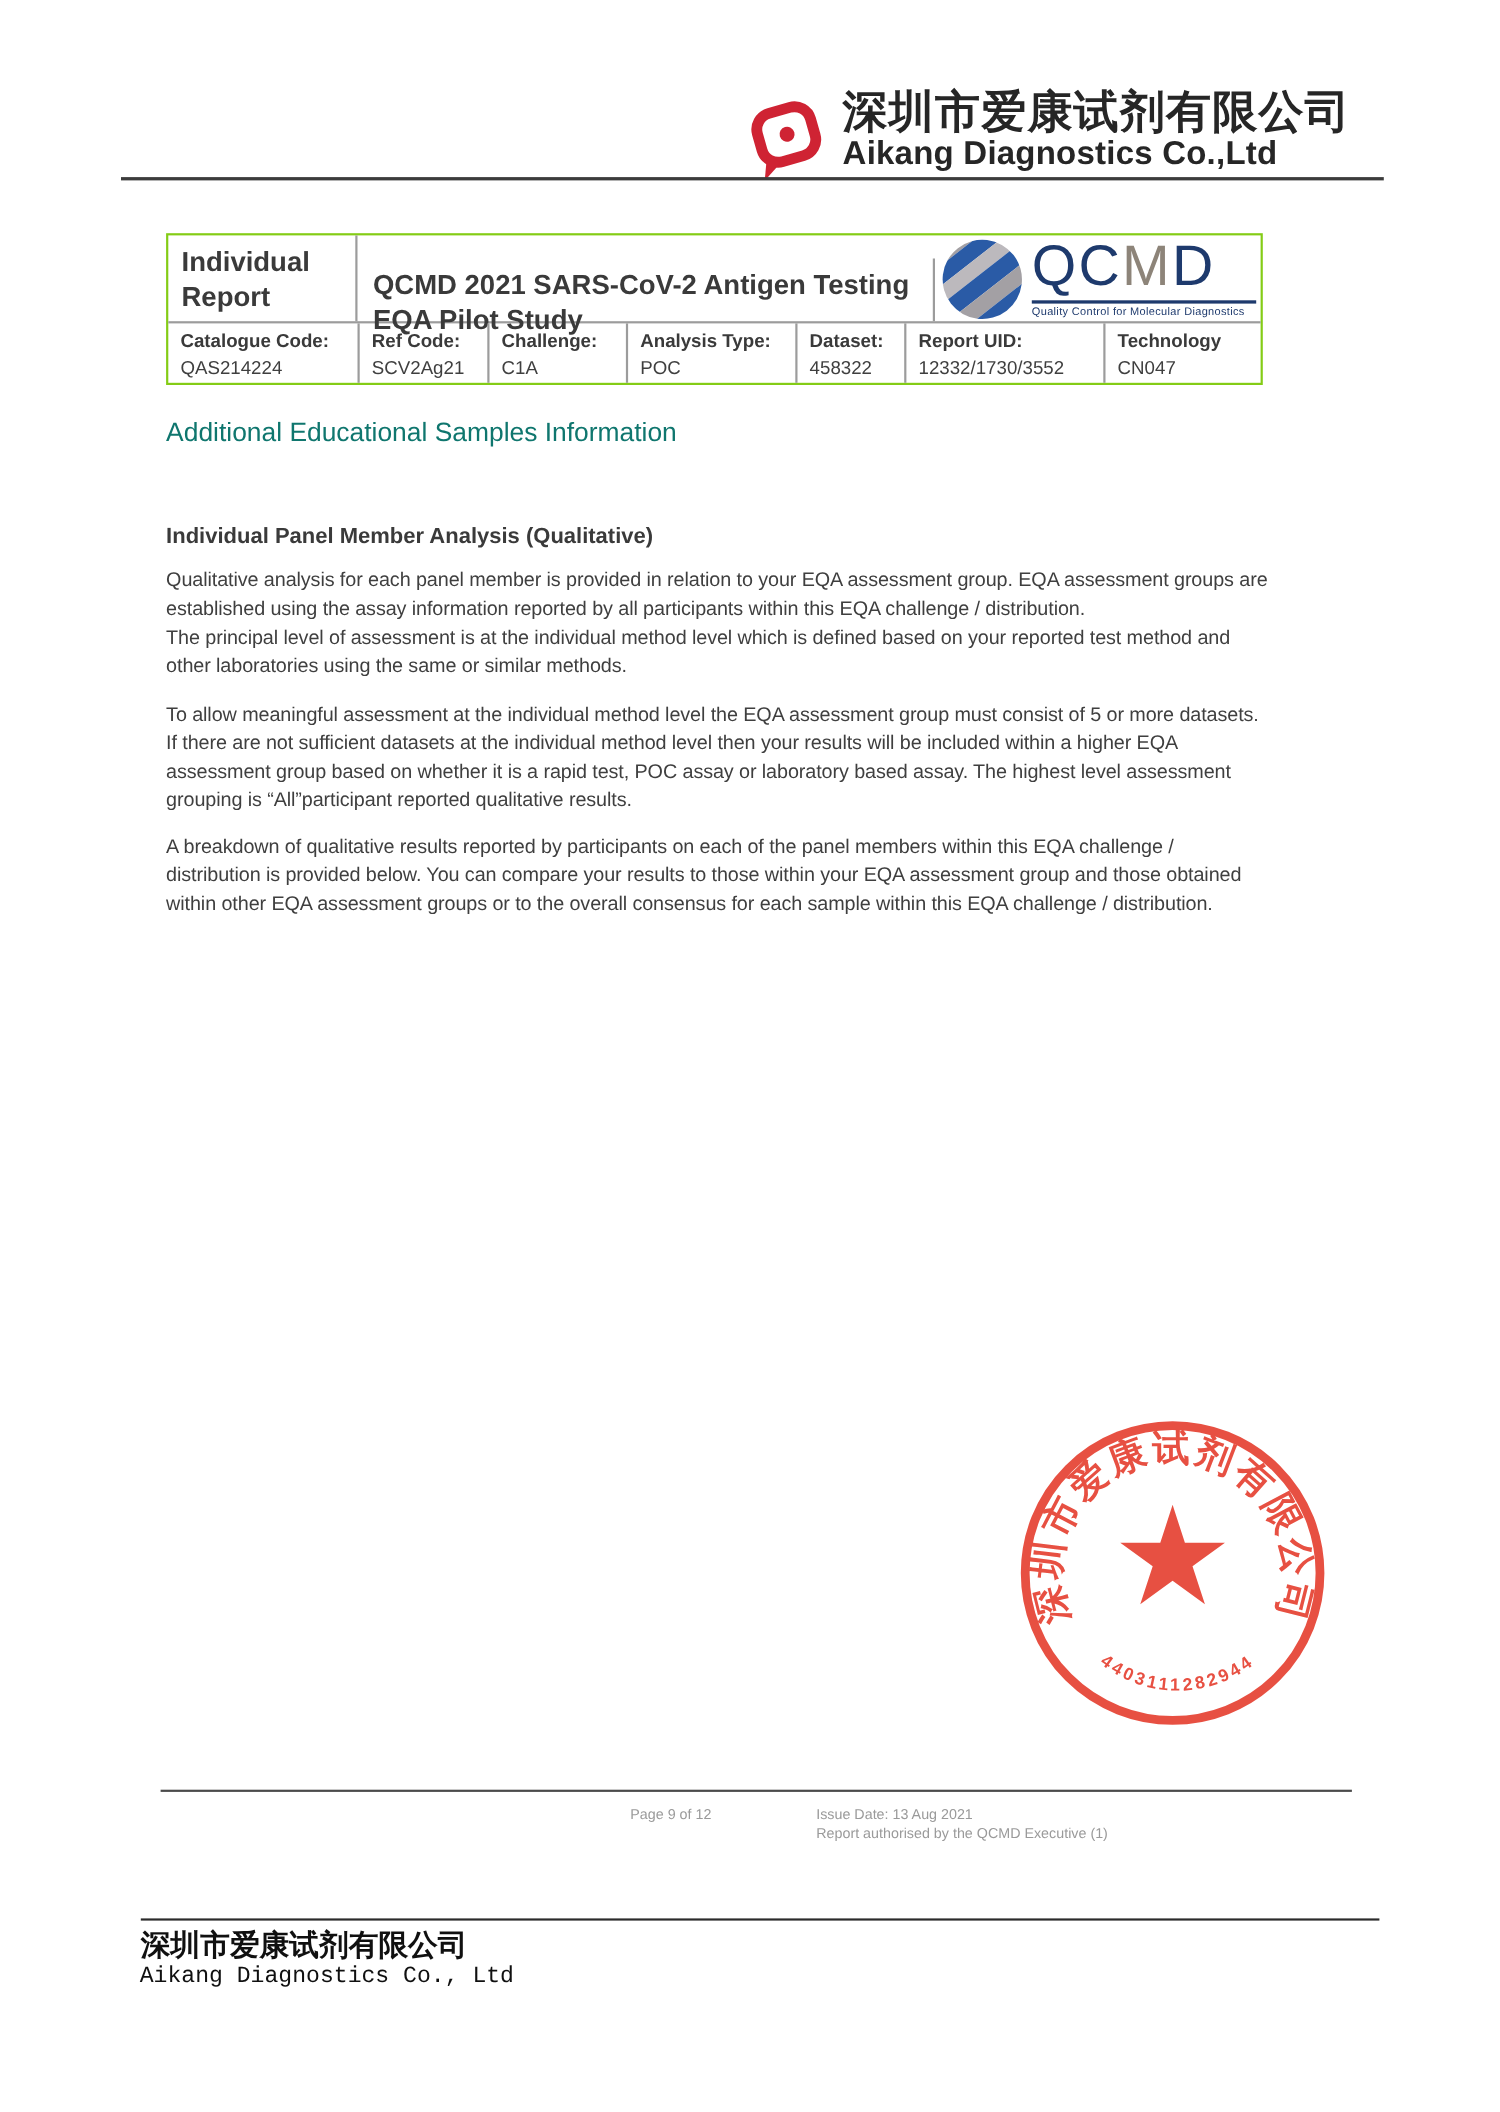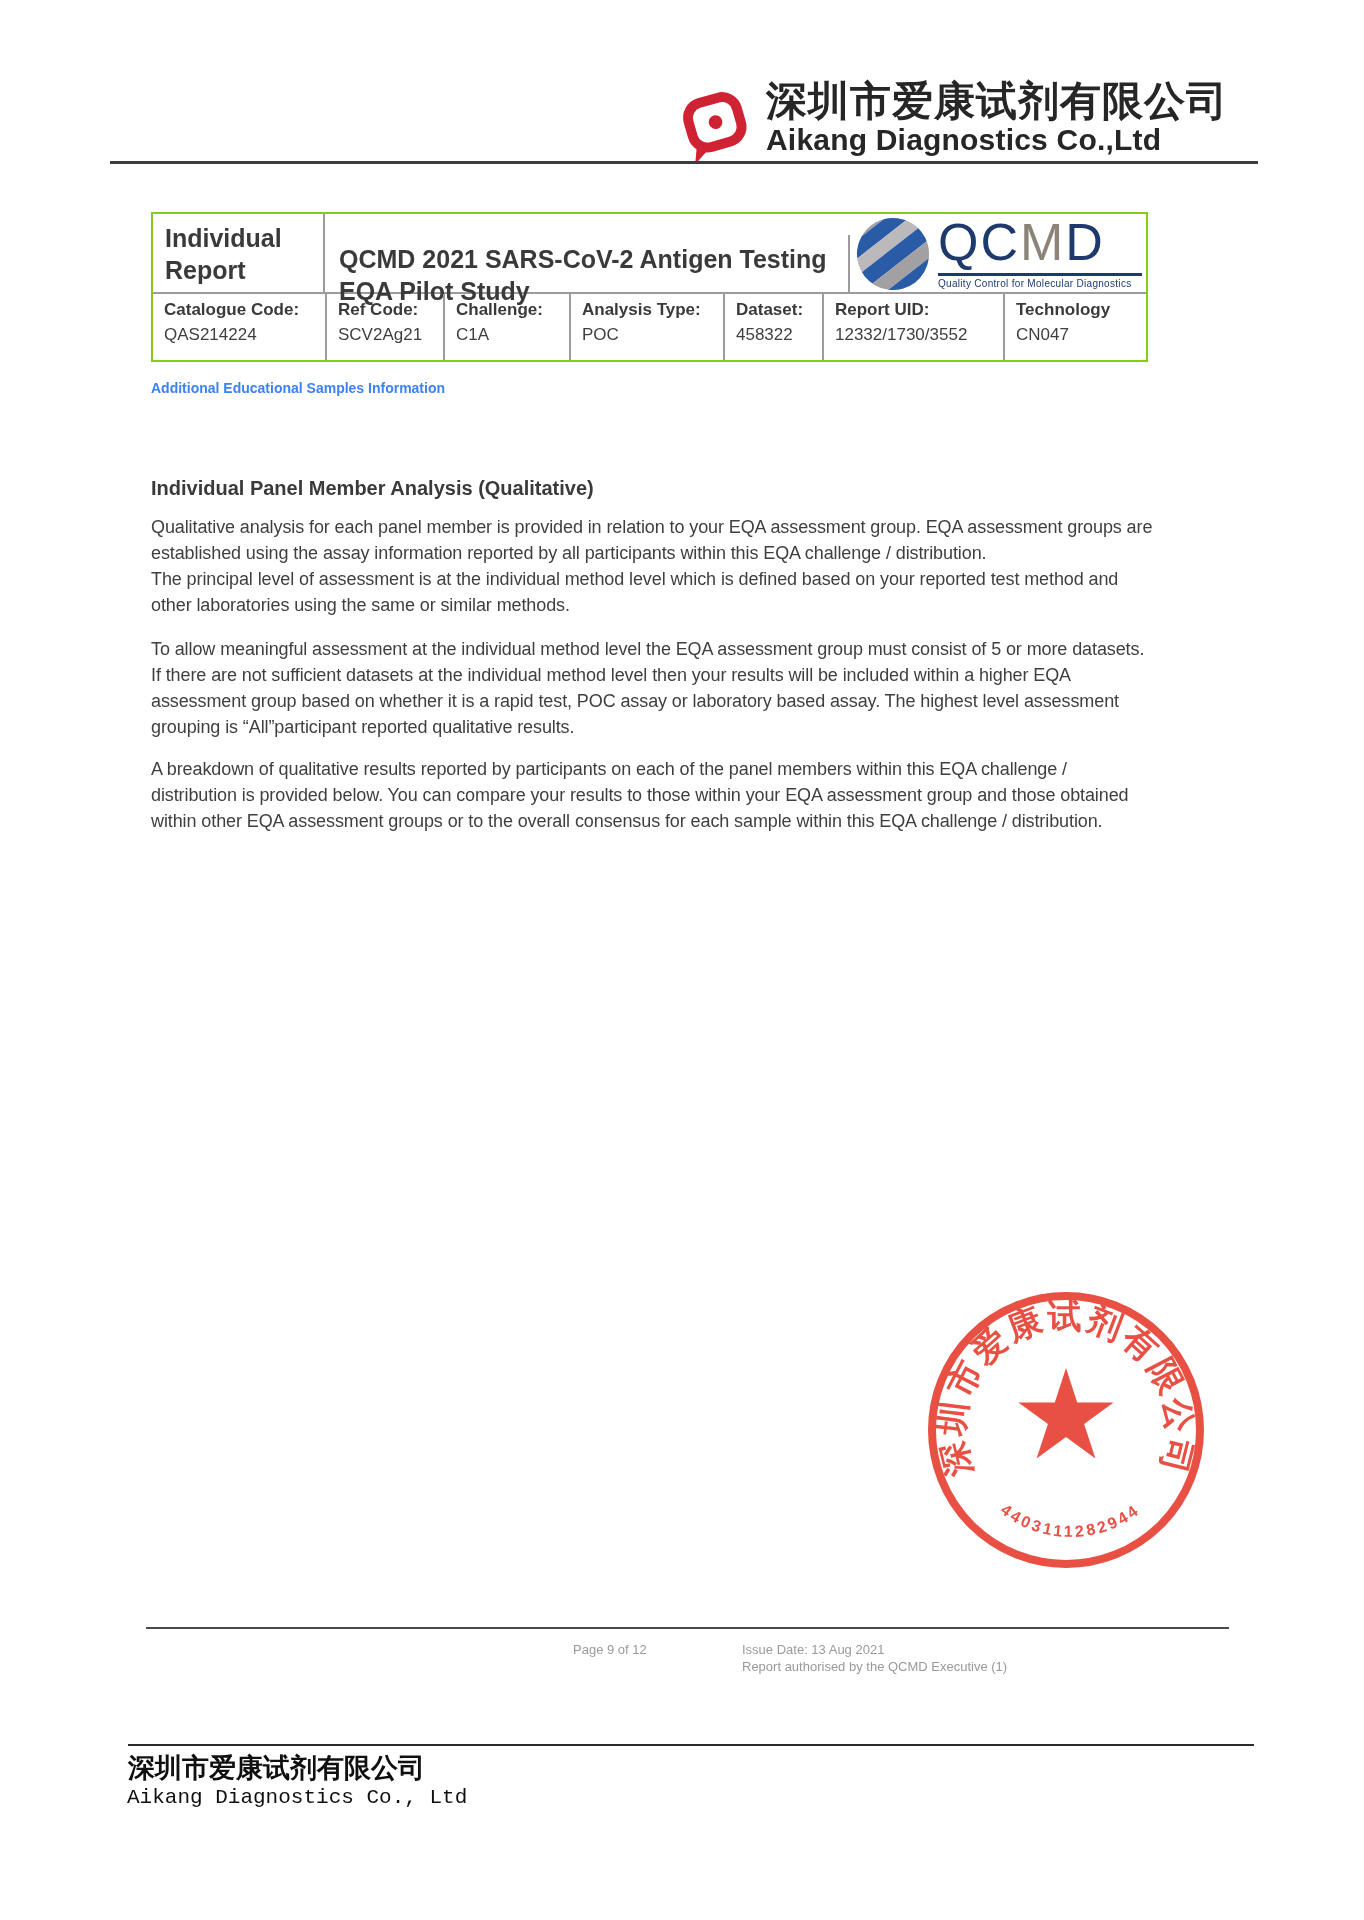--- a/index.html
+++ b/index.html
@@ -15,39 +15,39 @@
   .top-rule { position:absolute; left:110px; top:161px; width:1148px; height:3px; background:#3c3c3c; }
 
   
   .meta-table { position:absolute; left:151px; top:212px; width:993px; border:2px solid #84cc16; background:#fff; }
   .mt-row { display:flex; }
   .mt-row1 { height:78px; border-bottom:2px solid #9c9c9c; }
   .mt-row1 .cell-report { width:172px; border-right:2px solid #9c9c9c; padding:8px 0 0 12px; box-sizing:border-box; }
   .mt-row1 .cell-title  { width:525px; border-right:2px solid #9c9c9c; padding:8px 0 0 14px; box-sizing:border-box;margin-top:21px; }
   .mt-row1 .cell-logo   { flex:1; position:relative; }
   .big-bold { font-size:25px; font-weight:bold; line-height:1.28; color:#3a3a3a; }
-  .mt-row2 { height:66px; }
+  .mt-row2 { height:54px; }
   .mt-row2 .mcell { border-right:2px solid #9c9c9c; box-sizing:border-box; padding:6px 0 0 11px; }
   .mt-row2 .mcell:last-child { border-right:none; }
   .mc-w1{width:174px;} .mc-w2{width:118px;} .mc-w3{width:126px;} .mc-w4{width:154px;}
   .mc-w5{width:99px;}  .mc-w6{width:181px;} .mc-w7{flex:1;}
   .mlabel { font-size:17px; font-weight:bold; color:#3a3a3a; margin-bottom:5px; white-space:nowrap; }
   .mvalue { font-size:17px; color:#3f3f3f; white-space:nowrap; }
 
   
   .qcmd-globe { position:absolute; left:3px; top:2px; width:80px; height:76px; }
   .qcmd-word { position:absolute; left:88px; top:2px; width:202px; font-size:52px; font-weight:normal;
                letter-spacing:2px; line-height:1; white-space:nowrap; }
   .q-navy { color:#1e3a6d; } .q-gray { color:#8d8479; }
   .qcmd-underline { position:absolute; left:88px; top:59px; width:204px; height:3px; background:#1e3a6d; }
   .qcmd-tagline { position:absolute; left:88px; top:64px; width:210px; font-size:10px; font-weight:normal;
                   color:#1e3a6d; letter-spacing:0.3px; white-space:nowrap; }
 
   
-  .h-additional { position:absolute; left:151px; top:380px; font-size:14px; font-weight:bold; color:#3b82f6; }
+  .h-additional { position:absolute; left:151px; top:380px; font-size:24px; font-weight:normal; color:#0f766e; }
   .h-analysis   { position:absolute; left:151px; top:477px; font-size:20px; font-weight:bold; color:#3a3a3a; }
   .bodytext { position:absolute; left:151px; width:1002px; font-size:18px; line-height:26px;
               letter-spacing:-0.1px; color:#3f3f3f; }
   .p1 { top:514px; } .p2 { top:636px; } .p3 { top:756px; }
   .bodytext p { margin:0; }
 
   
   .stamp { position:absolute; left:916px; top:1280px; width:300px; height:300px; opacity:0.93; }
   .stamp text { font-family:"Liberation Sans", sans-serif; }
 

